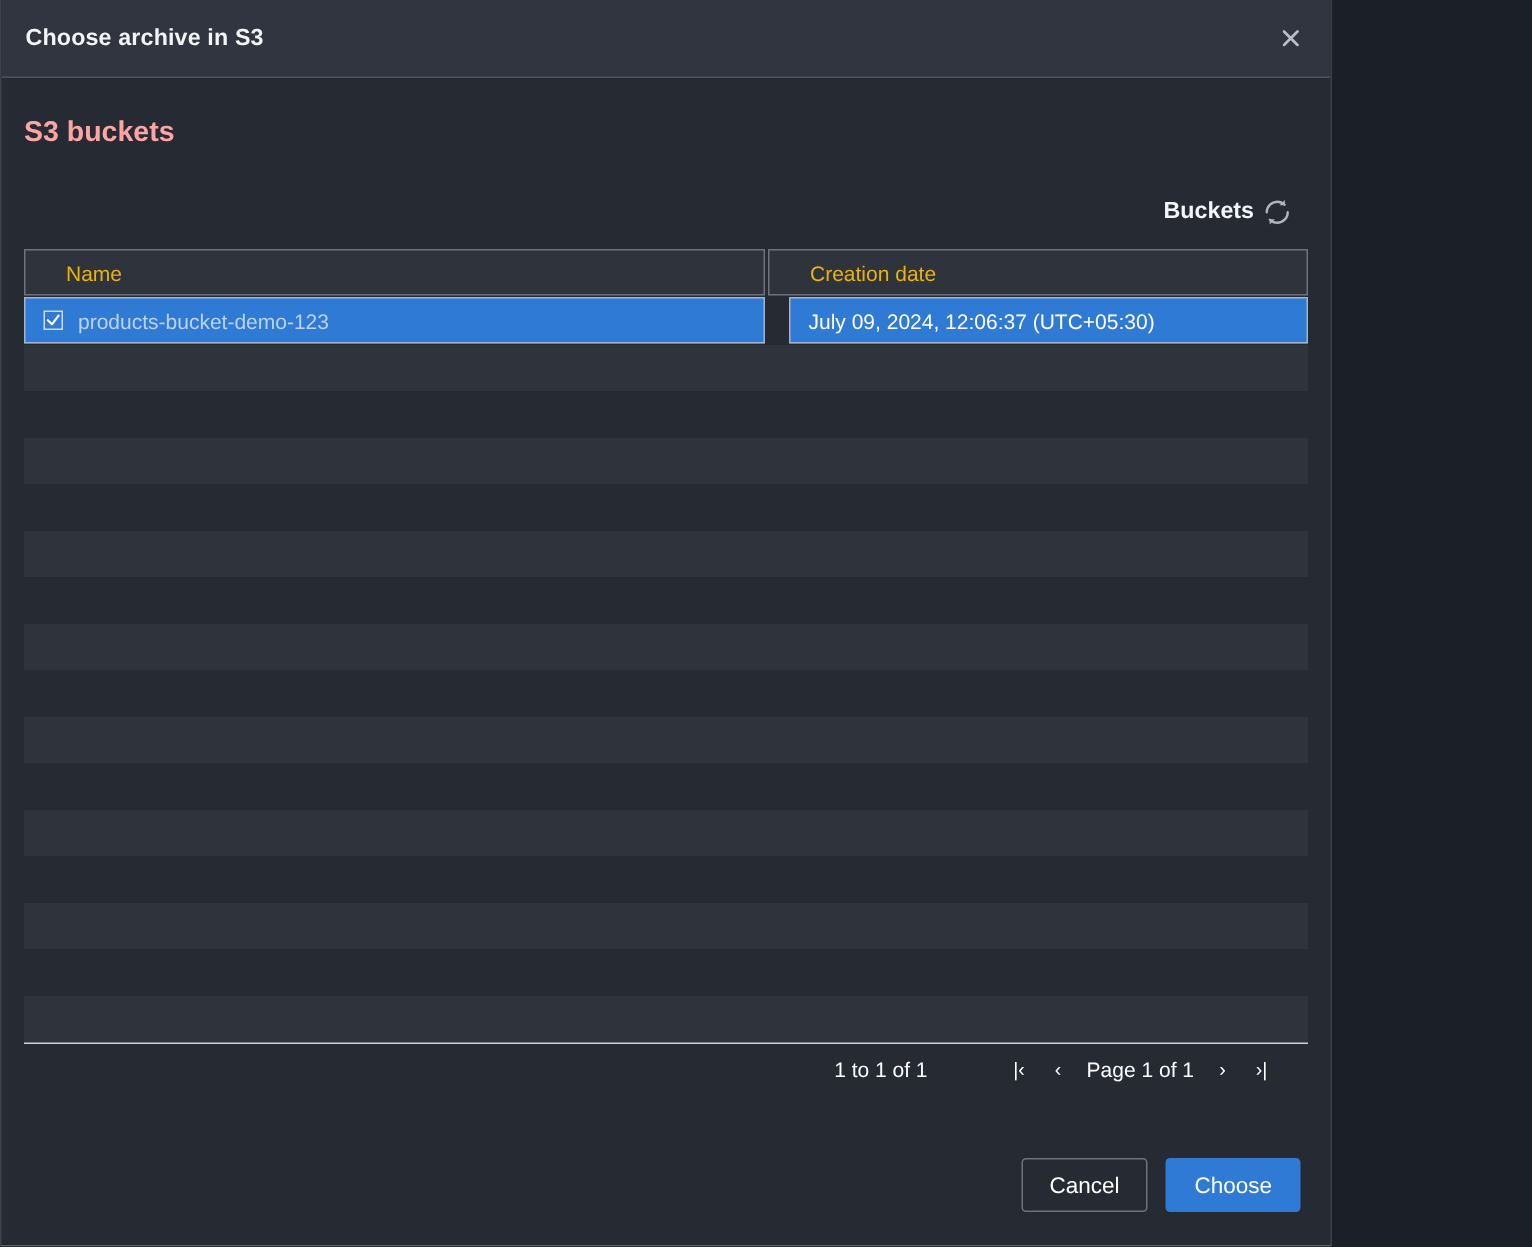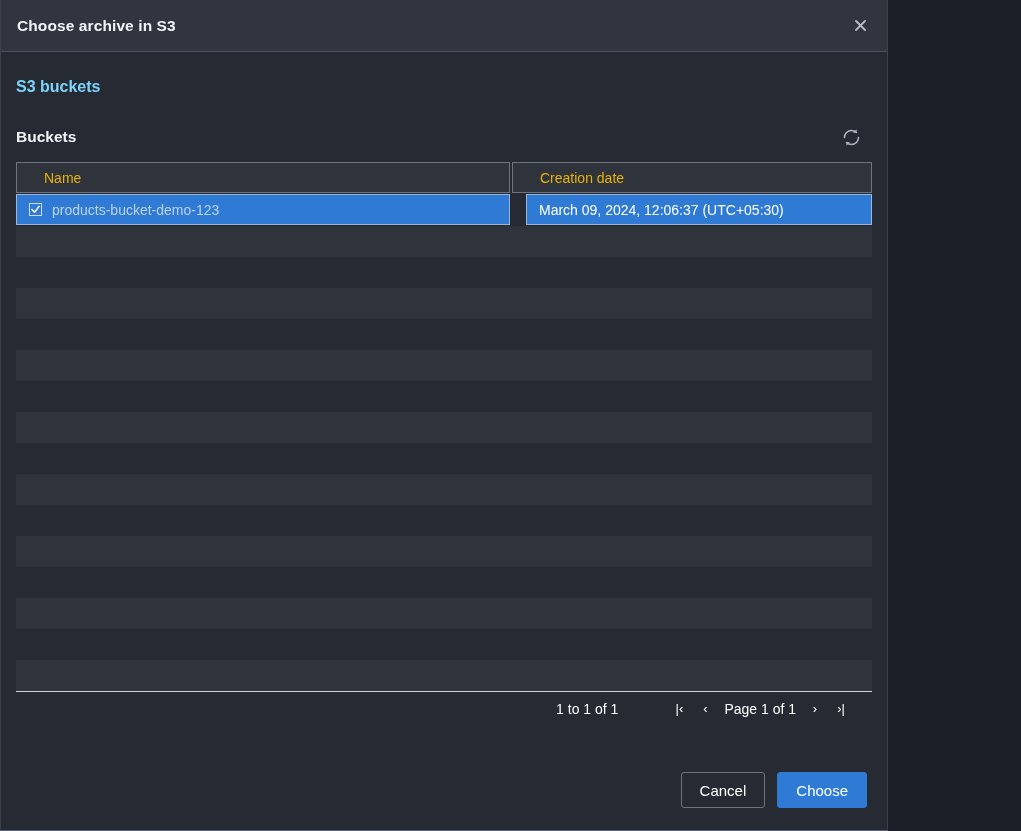--- a/index.html
+++ b/index.html
@@ -57,30 +57,30 @@
     user-select: none;
   }
 
   
   .dlg-body {
     position: relative;
     padding: 0 15px;
   }
 
   .section-title {
-    font-size: 16px;
+    font-size: 19px;
     font-weight: bold;
-    color: #7dd3fc;
+    color: #fca5a5;
     padding-top: 26px;
   }
 
   .buckets-bar {
     display: flex;
     align-items: center;
-    justify-content: space-between;
+    justify-content: flex-end;
     padding-top: 26px;
     padding-bottom: 10px;
   }
   .buckets-label {
     font-size: 15.5px;
     font-weight: bold;
     color: #f2f4f7;
   }
   .refresh-btn {
     width: 30px;
@@ -266,21 +266,21 @@
       <div class="grid-row row-selected">
         <div class="cell col-name">
           <span class="chk">
             <svg width="9" height="9" viewBox="0 0 10 10" aria-hidden="true">
               <path d="M1 5 L4 8 L9 1.5" stroke="#ffffff" stroke-width="1.6" fill="none" stroke-linecap="round" stroke-linejoin="round"></path>
             </svg>
           </span>
           <span class="bucket-name">products-bucket-demo-123</span>
         </div>
         <div class="cell col-date">
-          <span class="date-text">March 09, 2024, 12:06:37 (UTC+05:30)</span>
+          <span class="date-text">July 09, 2024, 12:06:37 (UTC+05:30)</span>
         </div>
       </div>
 
       <div>
         <div class="empty-row first"></div>
         <div class="empty-gap"></div>
         <div class="empty-row"></div>
         <div class="empty-gap"></div>
         <div class="empty-row"></div>
         <div class="empty-gap"></div>

